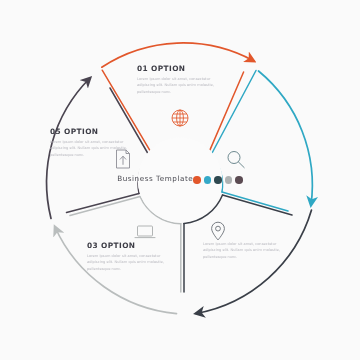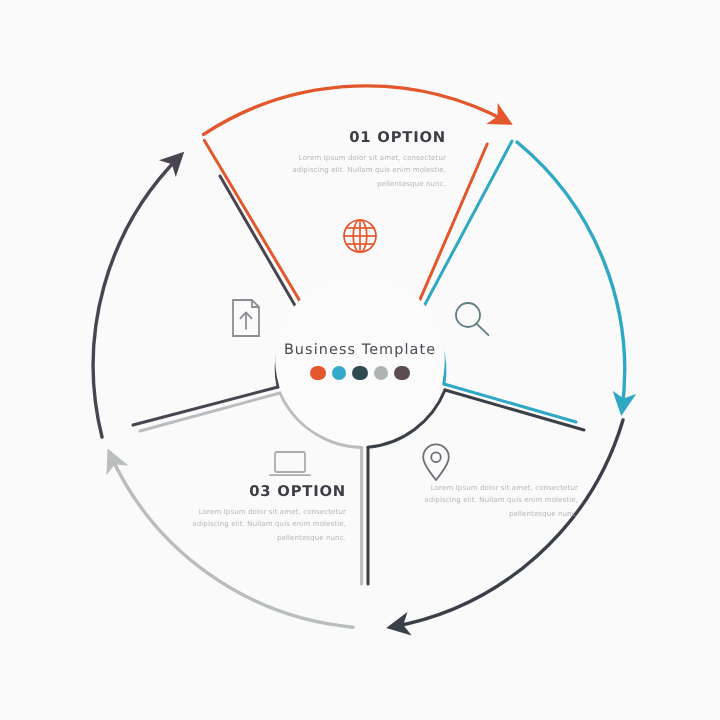--- a/index.html
+++ b/index.html
@@ -29,21 +29,21 @@
   
   .hub {
     position: absolute;
     left: 138px;
     top: 138px;
     width: 84px;
     height: 84px;
     border-radius: 50%;
     background: #fbfbfb;
     display: flex;
-    flex-direction: column;
+    flex-direction: row;
     align-items: center;
     justify-content: center;
   }
   .hub-title {
     font-size: 7.2px;
     letter-spacing: 0.55px;
     color: #4a4a52;
     font-family: "DejaVu Sans", sans-serif;
     white-space: nowrap;
     margin-bottom: 4px;
@@ -55,21 +55,21 @@
   .hub-dots span {
     width: 7.5px;
     height: 7.5px;
     border-radius: 50%;
     display: block;
   }
   
   .seg-text {
     position: absolute;
     width: 86px;
-    text-align: right;
+    text-align: left;
   }
   .seg-title {
     font-size: 7.4px;
     font-weight: bold;
     letter-spacing: 0.4px;
     color: #3d3d46;
     font-family: "DejaVu Sans", sans-serif;
     margin: 0 0 3px 0;
     white-space: nowrap;
   }
@@ -202,14 +202,18 @@
 
   <div class="seg-text" id="seg-text-03">
     <p class="seg-body">Lorem Ipsum dolor sit amet, consectetur adipiscing elit. Nullam quis enim molestie, pellentesque nunc.</p>
   </div>
 
   <div class="seg-text" id="seg-text-04">
     <p class="seg-title">03 OPTION</p>
     <p class="seg-body">Lorem Ipsum dolor sit amet, consectetur adipiscing elit. Nullam quis enim molestie, pellentesque nunc.</p>
   </div>
 
+  <div class="seg-text" id="seg-text-05">
+    <p class="seg-title">05 OPTION</p>
+    <p class="seg-body">Lorem Ipsum dolor sit amet, consectetur adipiscing elit. Nullam quis enim molestie, pellentesque nunc.</p>
+  </div>
 
 </div>
 
 </body></html>

